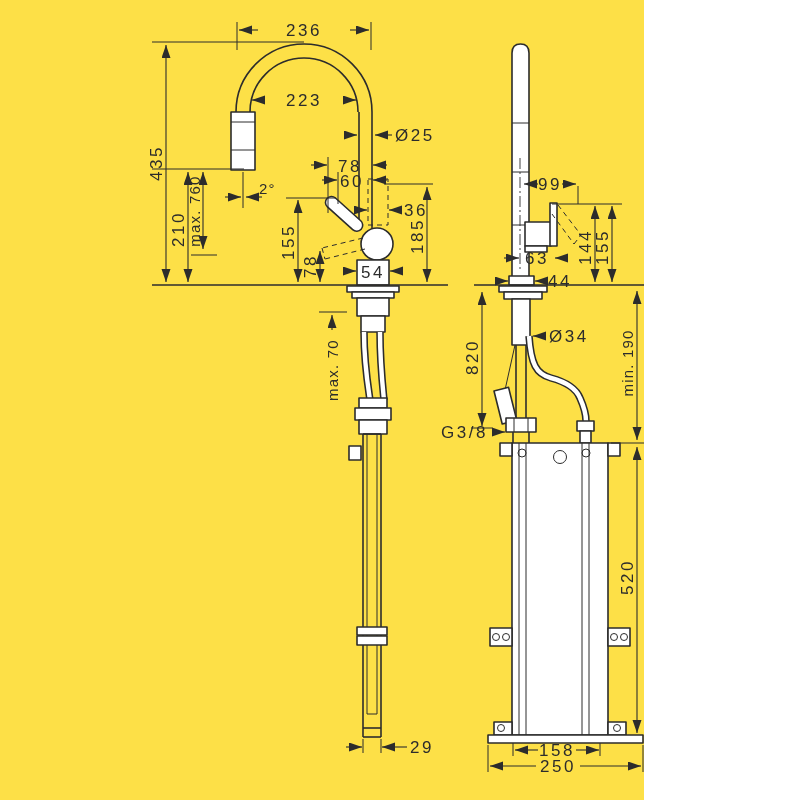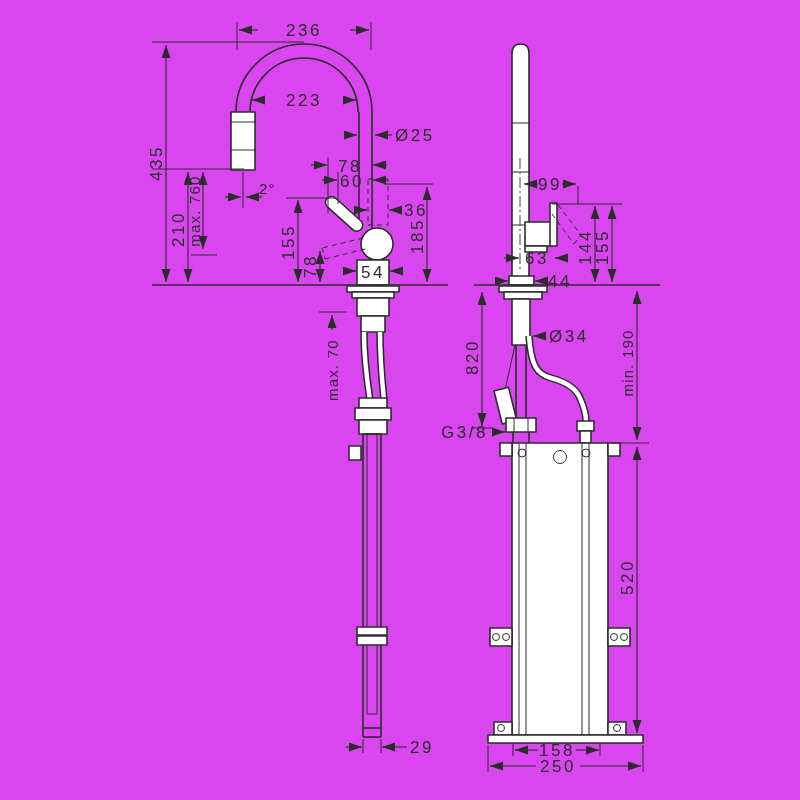--- a/index.html
+++ b/index.html
@@ -1,16 +1,16 @@
 <!DOCTYPE html>
 <html><head>
 <meta charset="utf-8">
 <style>
   html,body{margin:0;padding:0;background:#ffffff;}
-  .canvas{width:800px;height:800px;background:#d946ef;position:relative;overflow:hidden;}
+  .canvas{width:644px;height:800px;background:#fde047;position:relative;overflow:hidden;}
   svg{display:block;}
   .ol{fill:none;stroke:#2c2c2c;stroke-width:1.6;stroke-linejoin:round;}
   .ol2{fill:#fff;stroke:#2c2c2c;stroke-width:1.6;stroke-linejoin:round;}
   .thin{fill:none;stroke:#2c2c2c;stroke-width:1;}
   .dim{fill:none;stroke:#2c2c2c;stroke-width:1.1;}
   .de{marker-end:url(#mE);}
   .db{marker-start:url(#mS);marker-end:url(#mE);}
   .dash{stroke-dasharray:5 4;}
   .cline{stroke-dasharray:11 3 2 3;stroke-width:0.9;}
   .to{stroke:#2c2c2c;stroke-width:7.5;fill:none;}

